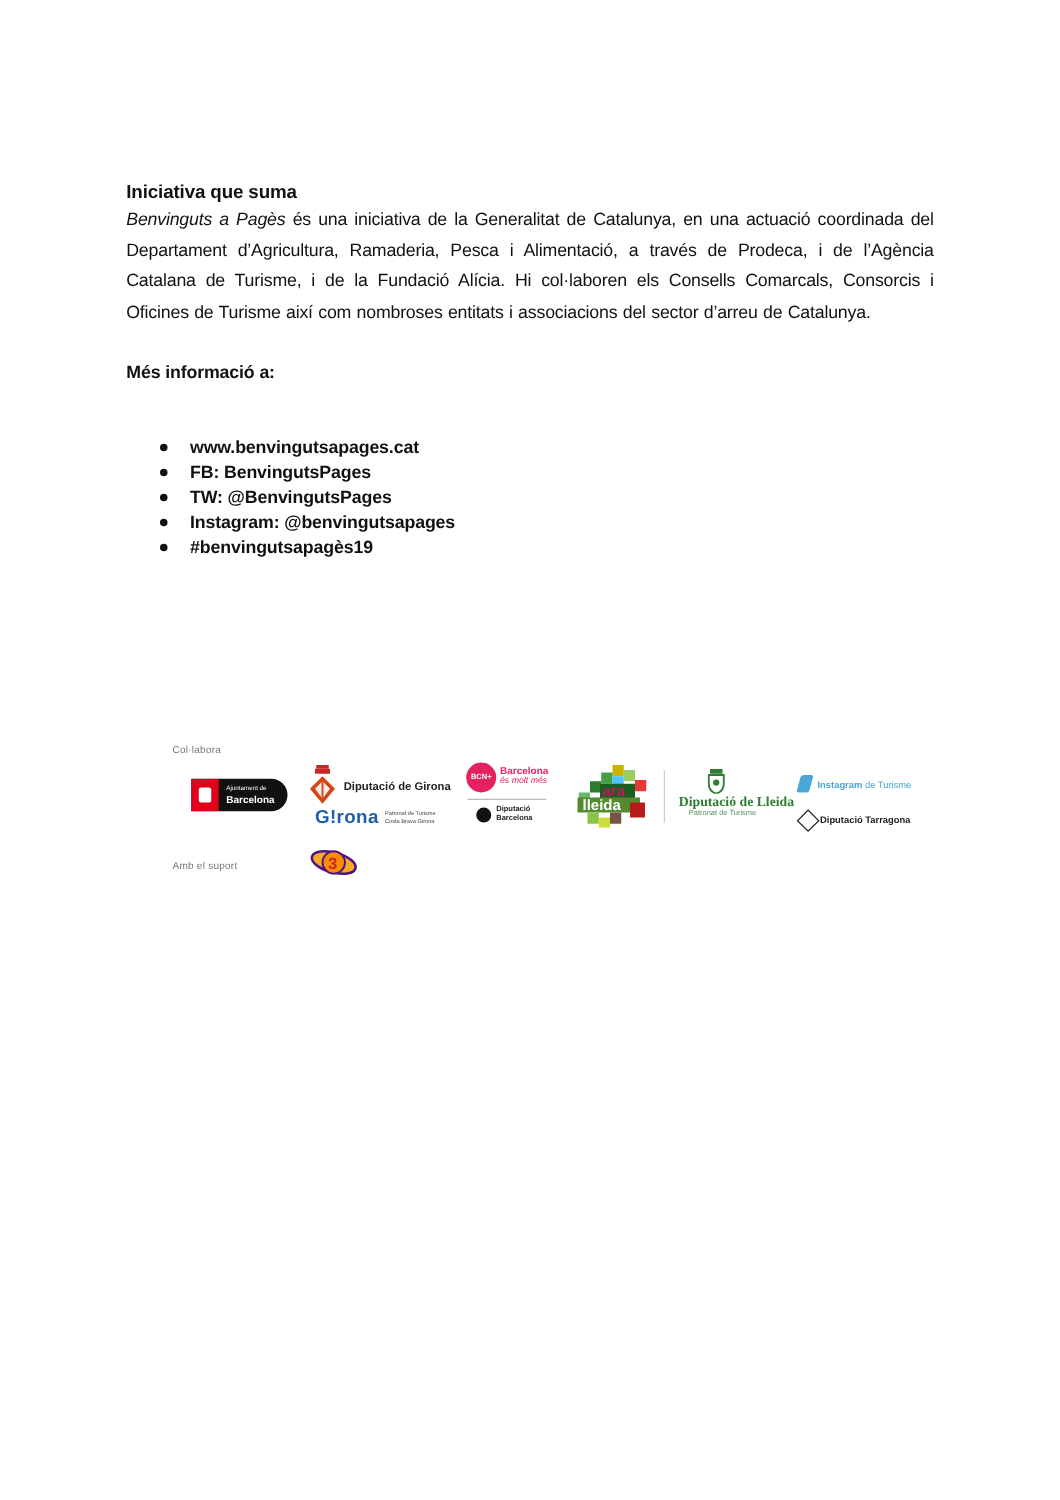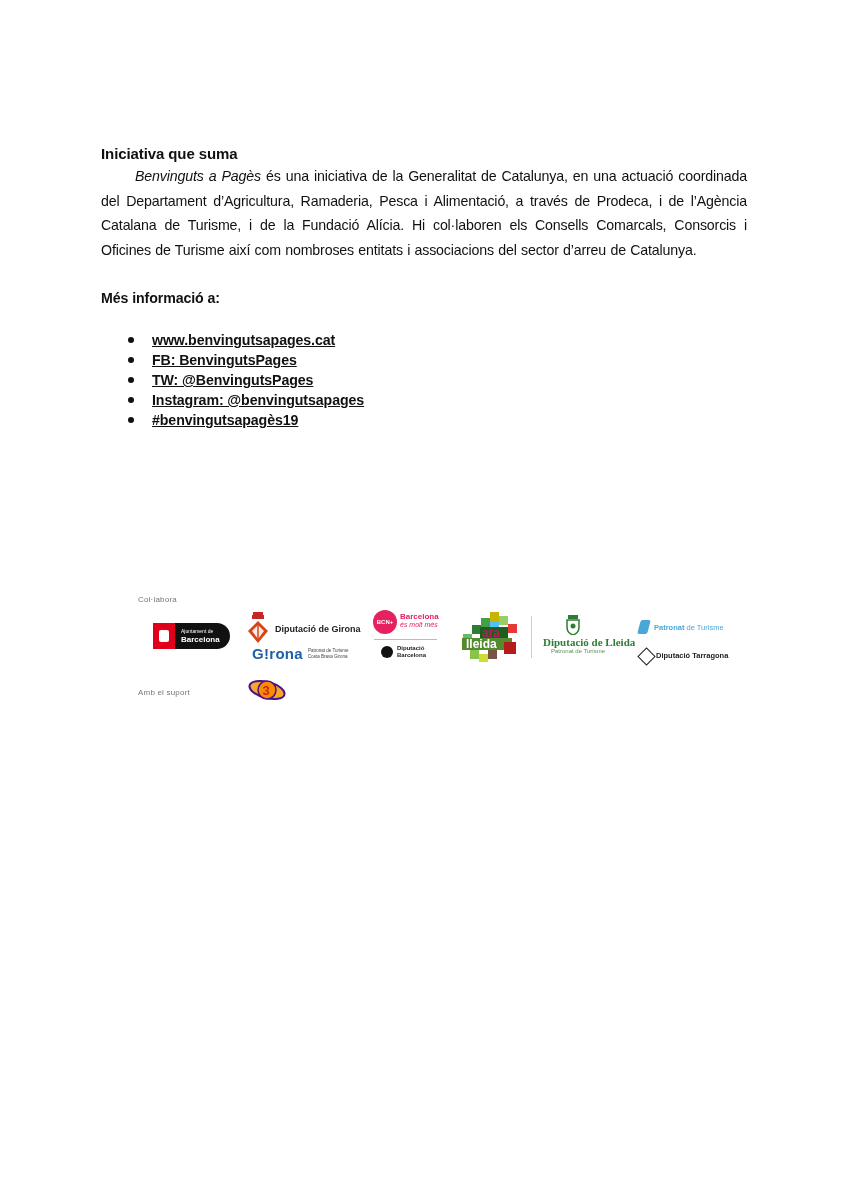--- a/index.html
+++ b/index.html
@@ -3,24 +3,24 @@
 <meta charset="utf-8">
 <style>
   html, body { margin: 0; padding: 0; background: #ffffff; }
   body { width: 848px; height: 1200px; position: relative; overflow: hidden;
          font-family: "Liberation Sans", "DejaVu Sans", sans-serif; color: #111; }
   .page { position: absolute; left: 0; top: 0; width: 848px; height: 870px; background: #fff; }
 
   .heading { position: absolute; left: 101px; top: 145px; font-size: 15px; font-weight: bold; letter-spacing: -0.1px; }
   .para { position: absolute; left: 101px; top: 164px; width: 646px; font-size: 14.2px; line-height: 24.6px;
           text-align: justify; letter-spacing: -0.15px; word-spacing: 0.5px; }
-  .para .it { font-style: italic; margin-left: 34px; }
+  .para .it { font-style: italic; }
 
   .more-title { position: absolute; left: 101px; top: 290px; font-size: 14.2px; font-weight: bold; letter-spacing: -0.1px; }
-  .links { position: absolute; left: 126px; top: 330px; margin: 0; padding: 0; list-style: none; text-decoration: underline; }
+  .links { position: absolute; left: 126px; top: 348px; margin: 0; padding: 0; list-style: none; }
   .links li { position: relative; height: 20px; line-height: 20px; font-size: 14.2px; font-weight: bold; padding-left: 26px; letter-spacing: -0.1px; }
   .links li .dot { position: absolute; left: 2px; top: 7px; width: 6px; height: 6px; border-radius: 50%; background: #111; }
 
   .logos-label { position: absolute; font-size: 8px; color: #777; letter-spacing: 0.2px; }
 
   
   .ajbcn { position: absolute; left: 153px; top: 623px; width: 77px; height: 26px; background: #111; border-radius: 0 13px 13px 0; overflow: hidden; }
   .ajbcn .red { position: absolute; left: 0; top: 0; width: 22px; height: 26px; background: #e1001a; }
   .ajbcn .red .cross { position: absolute; left: 6px; top: 7px; width: 10px; height: 12px; background: #fff; border-radius: 2px; }
   .ajbcn .t1 { position: absolute; left: 28px; top: 5px; font-size: 5px; color: #fff; }
@@ -140,21 +140,21 @@
 
   <svg class="diplle-shield" viewBox="0 0 14 20">
     <rect x="2" y="0" width="10" height="4" fill="#2e7d32"></rect>
     <path d="M1 5 H13 V12 Q13 18 7 20 Q1 18 1 12 Z" fill="#fff" stroke="#2e7d32" stroke-width="1.5"></path>
     <circle cx="7" cy="11" r="2.5" fill="#2e7d32"></circle>
   </svg>
   <div class="diplle-t1">Diputació de Lleida</div>
   <div class="diplle-t2">Patronat de Turisme</div>
 
   <div class="pt-icon"></div>
-  <div class="pt-text"><span>Patronat</span><span class="light"> de Turisme</span></div>
+  <div class="pt-text"><span>Instagram</span><span class="light"> de Turisme</span></div>
   <div class="diptgn-icon"></div>
   <div class="diptgn-text">Diputació Tarragona</div>
 
   <svg class="tv3" viewBox="0 0 38 26">
     <ellipse cx="19" cy="13" rx="18" ry="8" fill="#f9a825" stroke="#4a148c" stroke-width="2" transform="rotate(15 19 13)"></ellipse>
     <circle cx="19" cy="13" r="9" fill="#fb8c00" stroke="#4a148c" stroke-width="1.5"></circle>
     <text x="14.5" y="18" font-family="Liberation Sans, sans-serif" font-size="13" font-weight="bold" fill="#c62828">3</text>
   </svg>
 
 </div>

